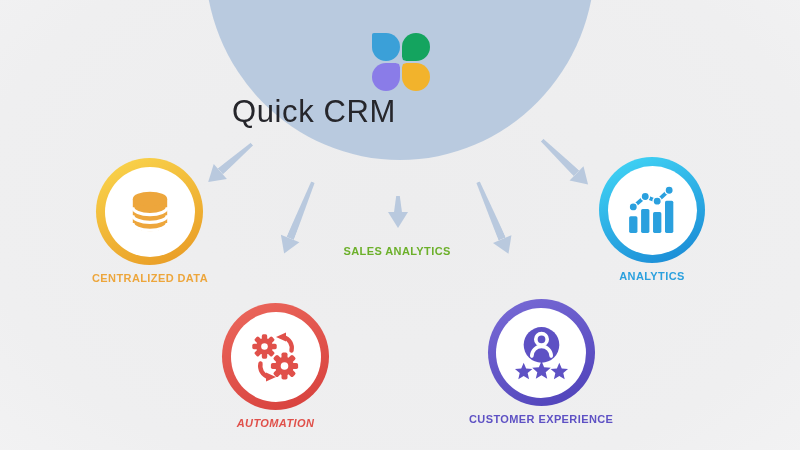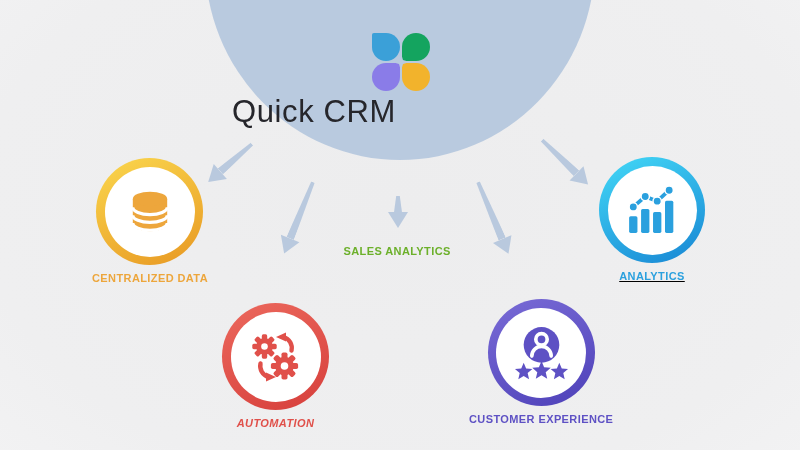--- a/index.html
+++ b/index.html
@@ -51,21 +51,21 @@
           display:flex; align-items:center; justify-content:center; }
   .disc { width:calc(100% - 17px); height:calc(100% - 17px); border-radius:50%;
           background:#fff; color:var(--c);
           display:flex; align-items:center; justify-content:center; }
   .nlabel { margin-top:7px; font-size:11px; font-weight:800; letter-spacing:.4px;
             color:var(--c); white-space:nowrap; }
   .n0 { left:92px;    top:158px; }
   .n1 { left:222px;   top:303px;font-style:italic; }
   .n2 { left:343.5px; top:238px; --size:97px; }
   .n3 { left:469px;   top:299px;text-align:right; }
-  .n4 { left:599px;   top:157px;text-decoration:underline; --size:106px; }
+  .n4 { left:599px;   top:157px; --size:106px; }
   .icon-svg { display:block; }
 </style>
 </head>
 <body>
 
 <div class="stage" style="--hub: #b9cadf; --arrow: #b9c9de; --title: #26262b;">
 
   <div class="hub-ellipse"></div>
 
   <div class="logo">

